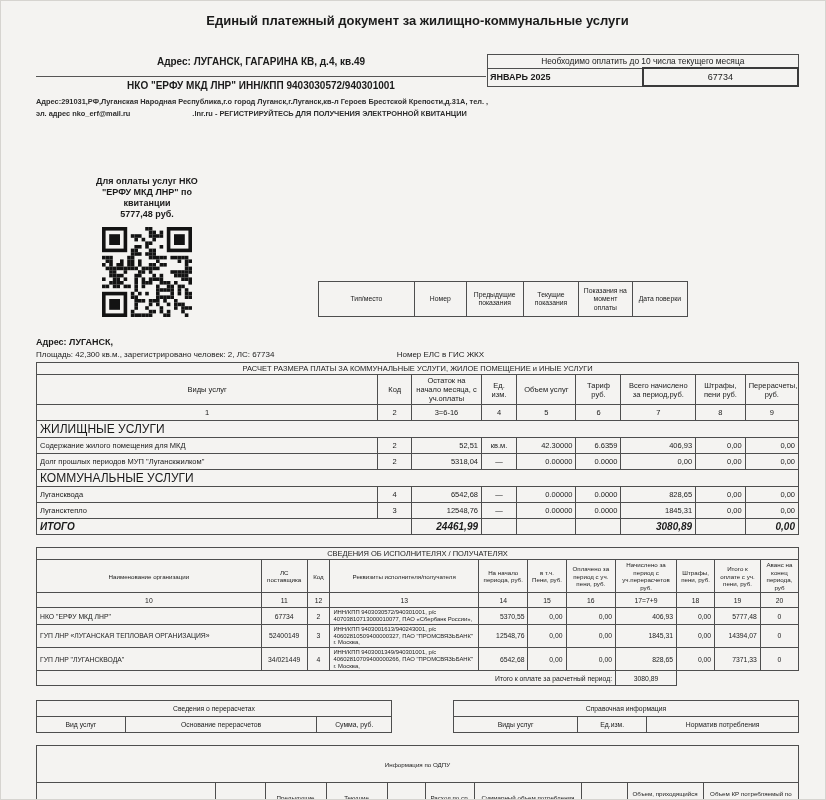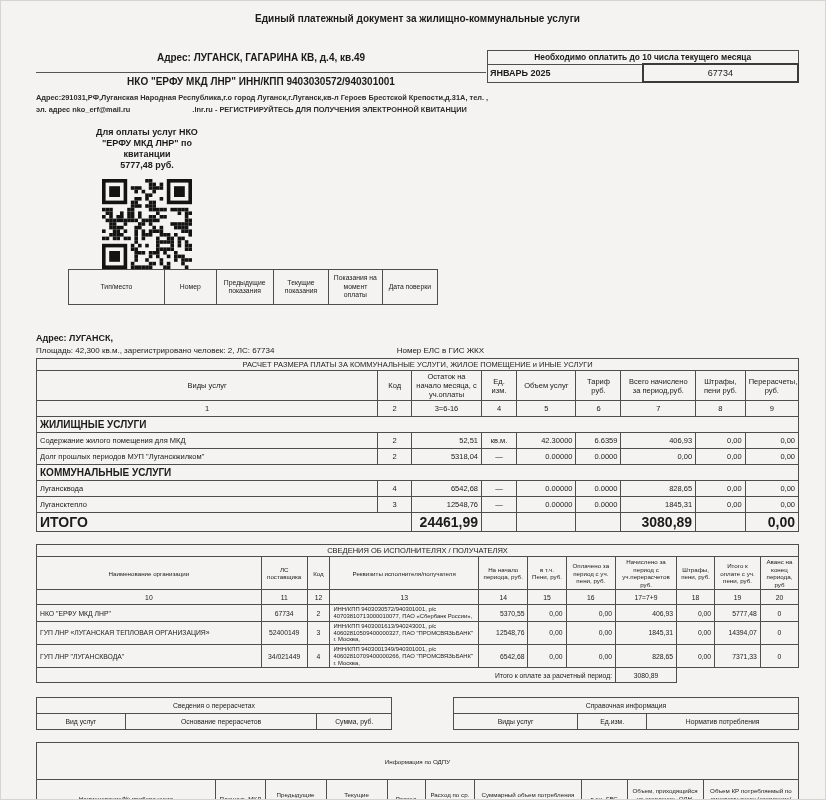--- a/index.html
+++ b/index.html
@@ -1,50 +1,50 @@
 <!DOCTYPE html>
 <html><head>
 <meta charset="utf-8">
 <style>
   html,body{margin:0;padding:0;background:#fbfbfa;font-family:"Liberation Sans",sans-serif;color:#1b1b1b;}
   .doc{width:826px;height:800px;box-sizing:border-box;border:1px solid #d6d4d0;background:#f4f3f1;
        padding:12px 26px 10px 35px;overflow:hidden;position:relative;}
   .center{text-align:center}.right{text-align:right}.left{text-align:left}
-  .title{text-align:center;font-weight:bold;font-size:10px;margin-bottom:26px;}
+  .title{text-align:center;font-weight:bold;font-size:13px;margin-bottom:26px;}
   .head-row{display:flex;justify-content:space-between;align-items:flex-start;}
   .head-left{width:450px;text-align:center;}
   .addr{font-size:10px;font-weight:bold;margin-top:2px;}
   .org{font-size:10px;font-weight:bold;border-top:1.5px solid #555;margin-top:9px;padding-top:3px;}
   .due-table{width:312px;border-collapse:collapse;table-layout:fixed;}
   .due-table td{border:1px solid #4e4e4e;padding:1px 2px;}
-  .due-note{font-size:8.4px;font-weight:bold;text-align:center;}
+  .due-note{font-size:8.4px;font-weight:normal;text-align:center;}
   .period-cell{font-size:9px;font-weight:bold;height:15px;}
   .acct-cell{font-size:9px;text-align:center;border:2px solid #3a3a3a !important;}
   .bank{margin-top:6px;font-size:7.4px;font-weight:bold;color:#2e2e2e;line-height:1.45;}
   .email-row{display:flex;margin-top:1px;}
   .register-note{margin-left:62px;}
-  .mid-row{display:flex;align-items:flex-start;margin:12px 0 0 0;height:186px;flex-direction:column;}
+  .mid-row{display:flex;align-items:flex-end;margin:12px 0 0 0;height:186px;}
   .qr-col{width:250px;}
   .qr-text{width:222px;text-align:center;font-weight:bold;font-size:9px;line-height:1.2;}
   .qr-wrap{width:222px;display:flex;justify-content:center;margin-top:8px;}
   .grid{border-collapse:collapse;table-layout:fixed;width:100%;}
   .grid th,.grid td{border:1px solid #4e4e4e;padding:1px 3px;font-size:7.5px;font-weight:normal;
                     overflow:hidden;vertical-align:middle;}
   .ttl{font-weight:bold;font-size:8px;padding:2px;}
   .colhead{text-align:center;font-size:6.6px;line-height:1.2;padding:2px 1px;}
   .colnum{font-size:6.4px;text-align:center;padding:0 1px;}
   .meter-table{width:370px;margin-left:32px;}
   .meter-table th{height:32px;font-size:6.8px;}
   .addr2{margin-top:20px;}
   .addr2 .a{font-size:9px;font-weight:bold;}
   .addr2-line{font-size:8px;margin-top:3px;margin-bottom:3px;}
   .els{margin-left:120px;}
   .calc-table td{height:13px;}
-  .calc-table .section{font-size:10px;font-weight:bold;}
-  .total-row td{font-weight:bold;font-size:14px;}
+  .calc-table .section{font-size:12px;font-weight:normal;}
+  .total-row td{font-weight:bold;font-size:10px;font-style:italic;}
   .prov-table{margin-top:12px;}
   .prov-table td{font-size:6.8px;height:12px;}
   .prov-table .colhead{font-size:6.2px;}
   .prov-table .req{font-size:5.9px;line-height:1.15;}
   .noborder{border:none !important;}
   .period-total-label{text-align:right;font-weight:bold;font-size:7px;padding-right:6px;height:14px;}
   .period-total-value{font-weight:bold;text-align:center;font-size:7.4px;}
   .small-row{display:flex;justify-content:space-between;margin-top:14px;}
   .recalc-table{width:356px;}
   .ref-table{width:346px;}

